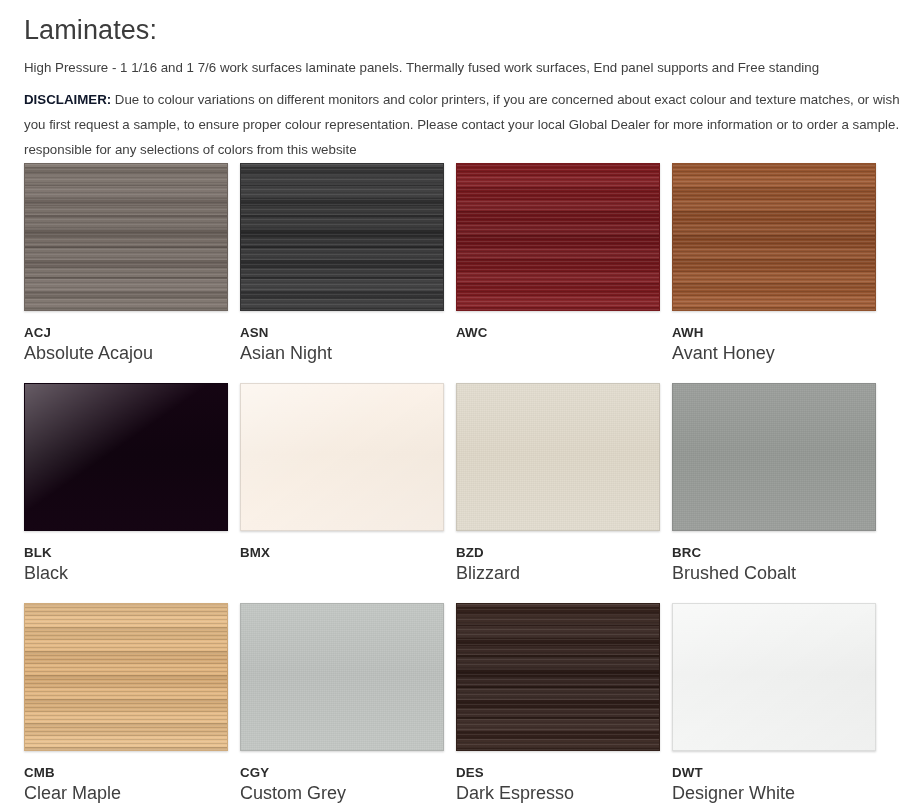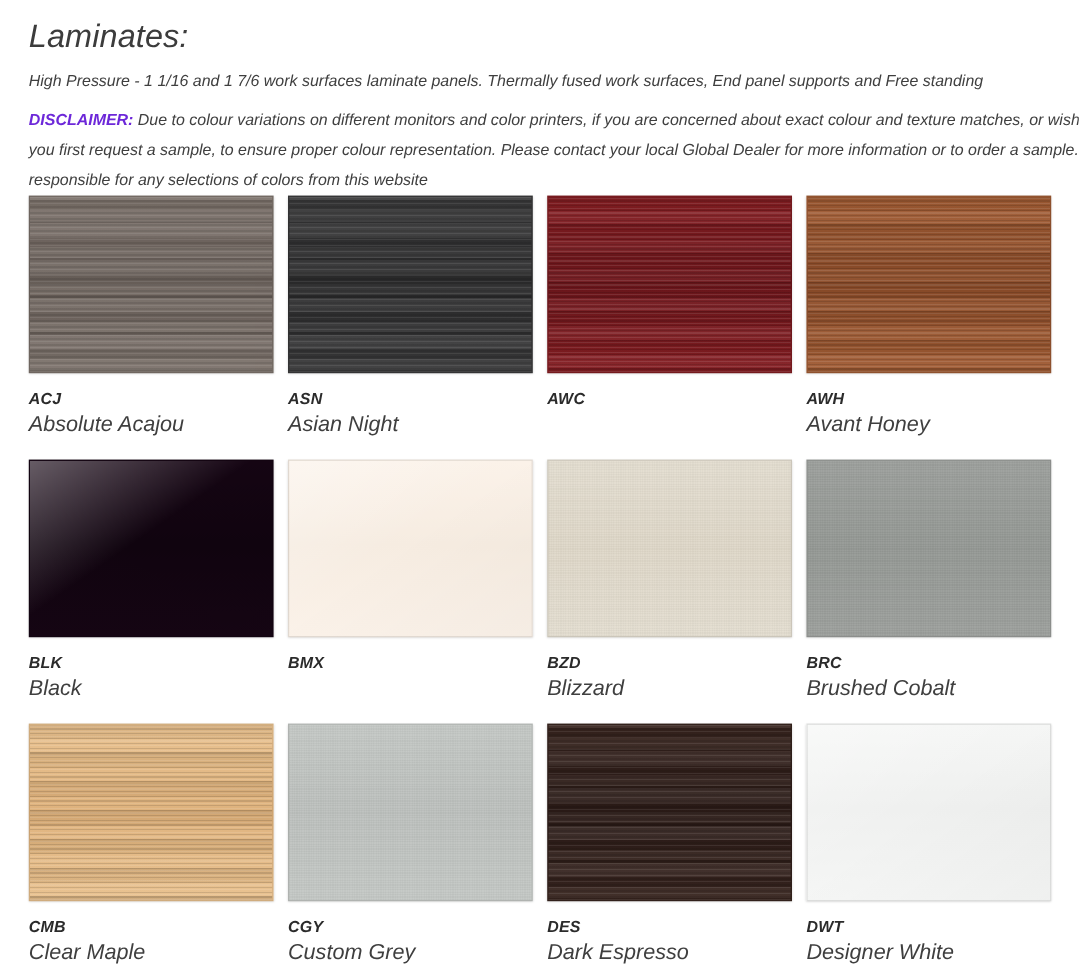--- a/index.html
+++ b/index.html
@@ -17,21 +17,20 @@
     -webkit-font-smoothing: antialiased;
   }
 
   .page {
     width: 899px;
     height: 805px;
     position: relative;
     overflow: hidden;
     box-sizing: border-box;
     padding: 0 0 0 24px;
-    font-style: italic;
   }
 
   
   .page-title {
     font-size: 27px;
     font-weight: 400;
     color: #3c3c3c;
     letter-spacing: 0.1px;
     margin: 0;
     padding-top: 13px;
@@ -51,21 +50,21 @@
   
   .disclaimer {
     font-size: 13.3px;
     line-height: 25px;
     color: #3f3f3f;
     margin: 10px 0 0 0;
     width: 1075px;           
   }
   .disclaimer .lead {
     font-weight: bold;
-    color: #6d28d9;
+    color: #0f172a;
   }
 
   
   .swatch-grid {
     position: absolute;
     top: 163px;
     left: 24px;
     width: 875px;
     display: grid;
     grid-template-columns: repeat(4, 216px);

